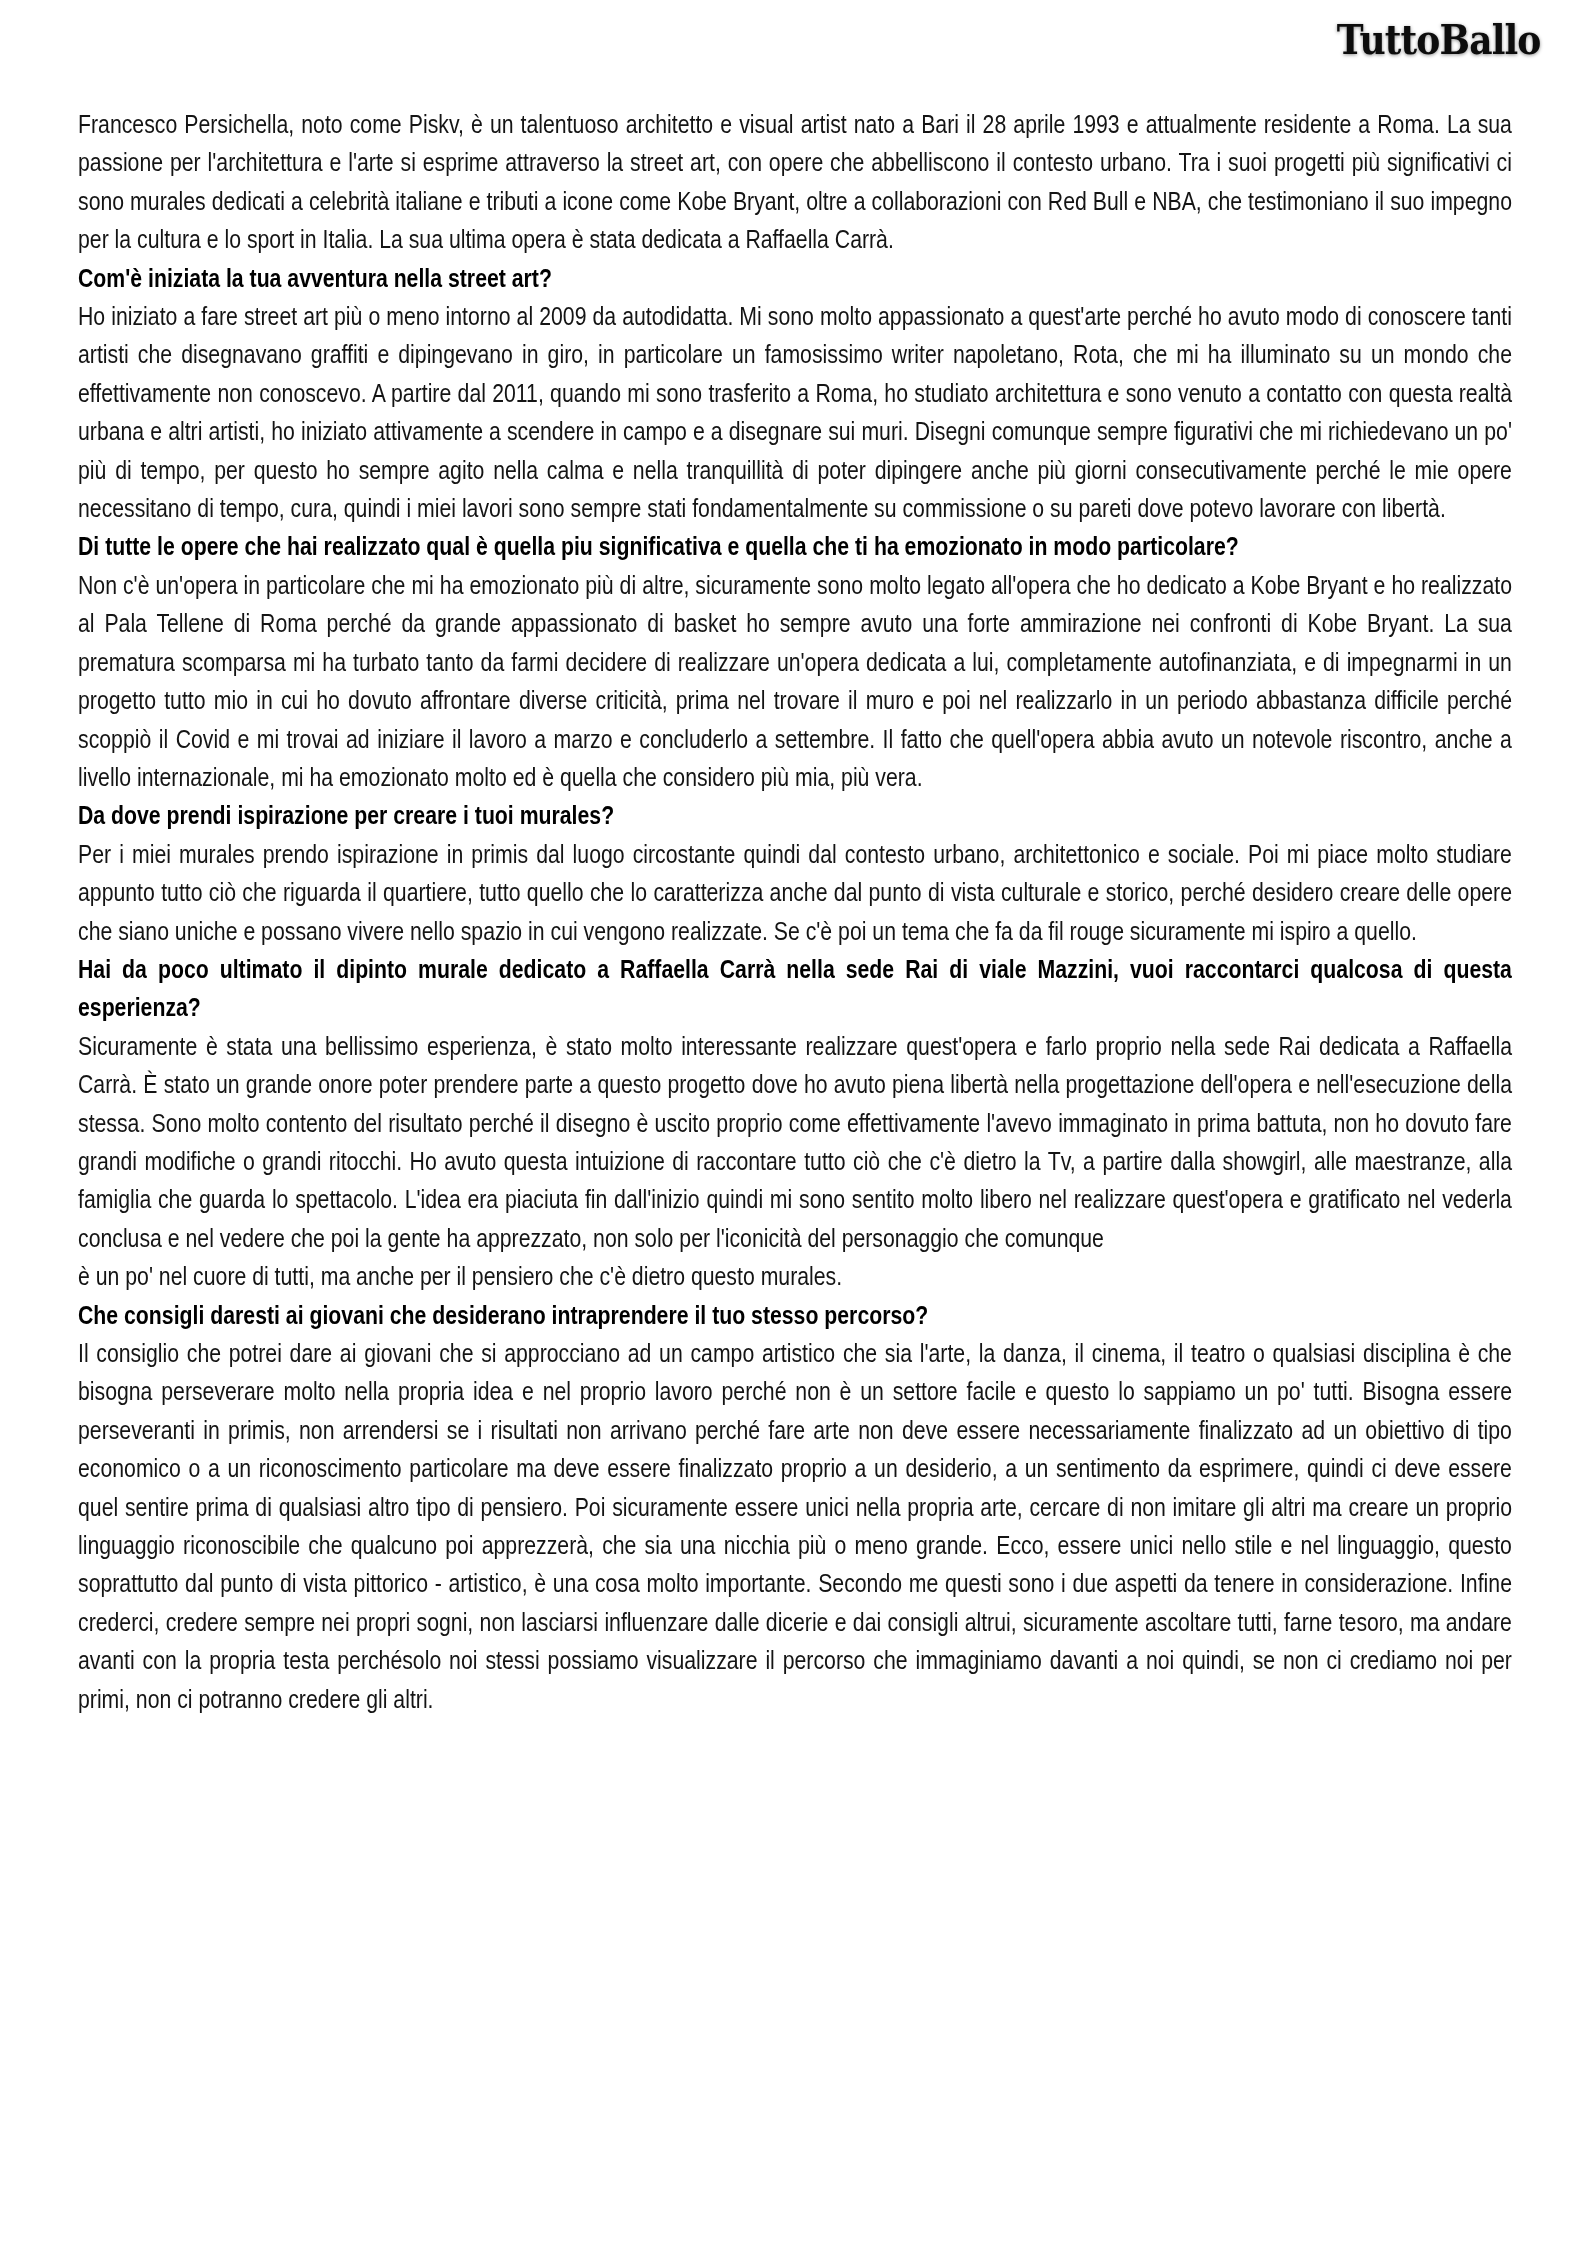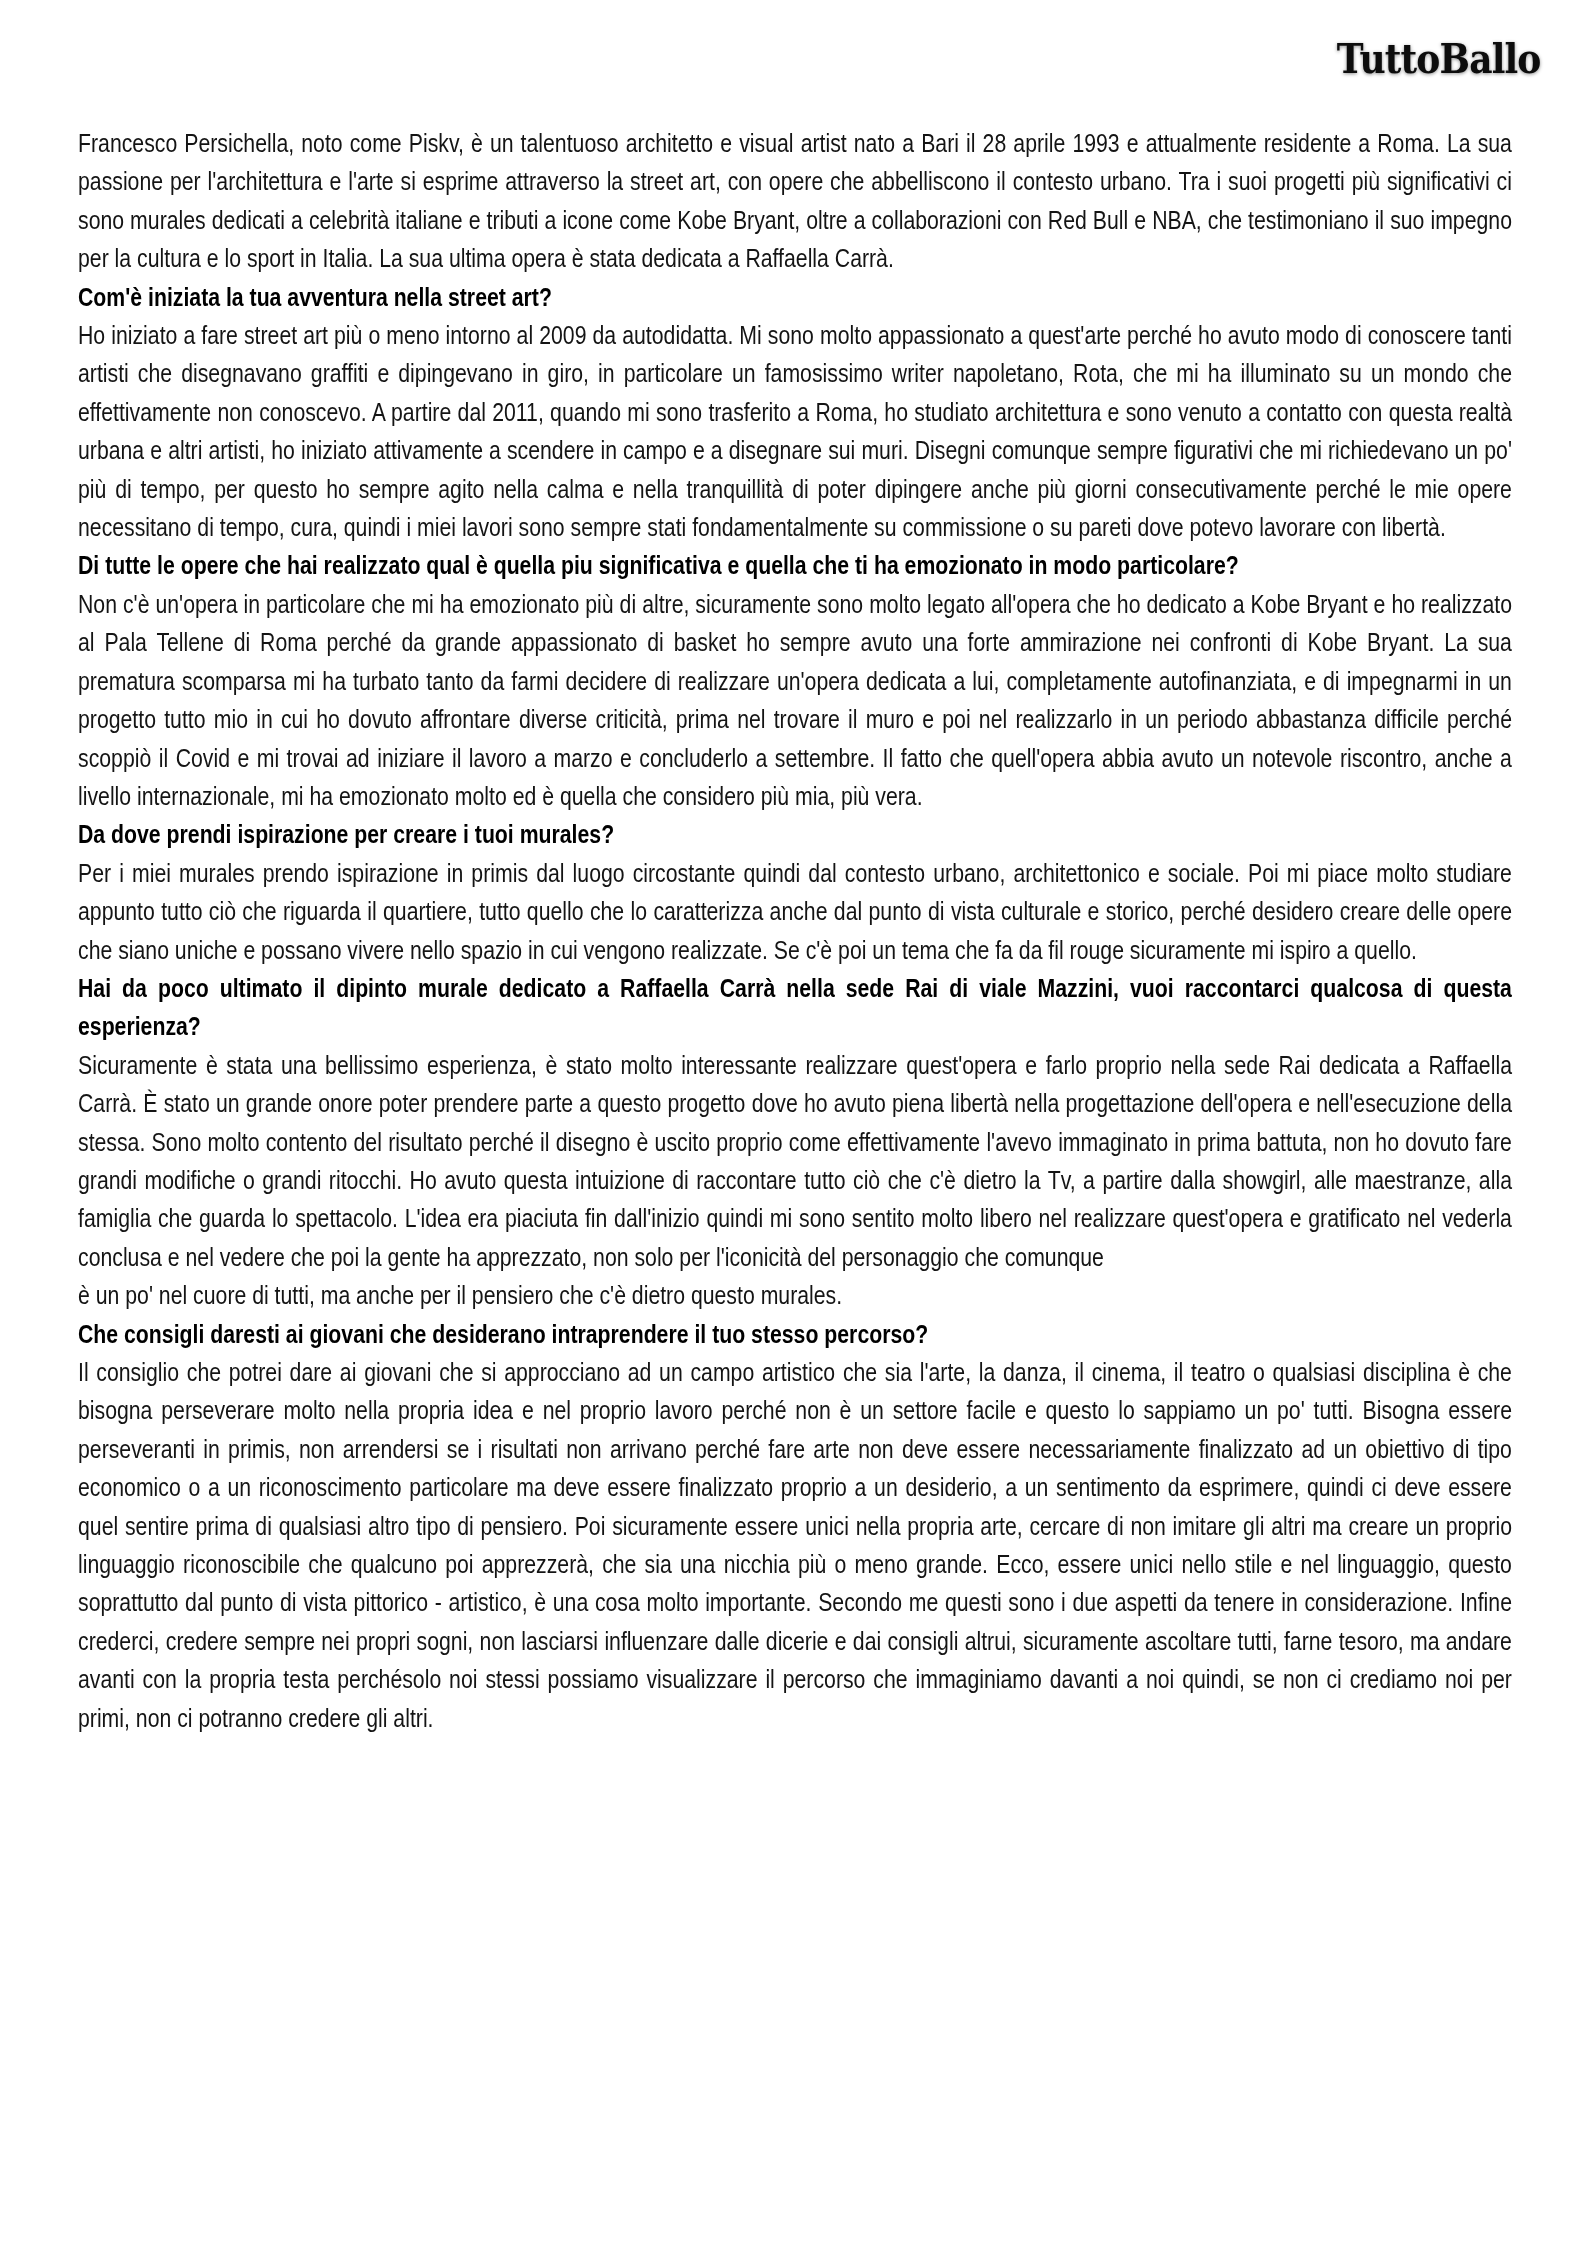--- a/index.html
+++ b/index.html
@@ -11,21 +11,20 @@
     width: 1587px;
     height: 2245px;
     position: relative;
     overflow: hidden;
     font-family: "Liberation Sans", sans-serif;
   }
   .page {
     position: absolute;
     inset: 0;
     background: #ffffff;
-    margin-top: 19px;
   }
   .brand-logo {
     position: absolute;
     top: 18px;
     right: 47px;
     font-family: "DejaVu Serif", serif;
     font-weight: 700;
     font-size: 41px;
     line-height: 1.1;
     color: #0d0d0d;

